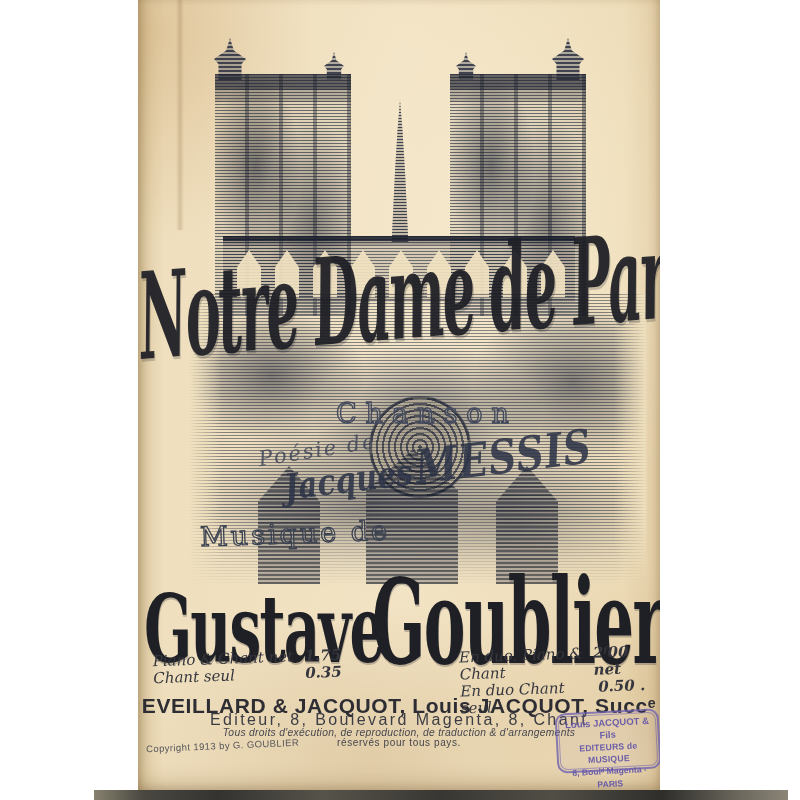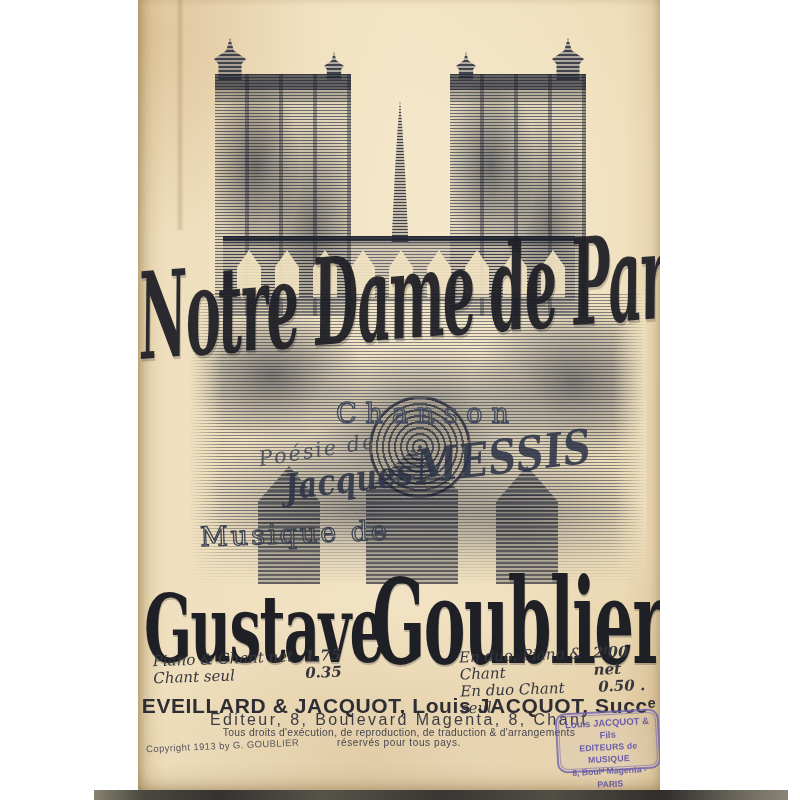--- a/index.html
+++ b/index.html
@@ -104,21 +104,21 @@
   #prices-right{left:322px;top:646px;}
   .price-row{display:flex;}
   #prices-left .p-label{width:152px;}
   #prices-right .p-label{width:138px;}
   .p-val{font-weight:600;}
 
   
   .pub{position:absolute;left:0;right:0;text-align:center;z-index:4;white-space:nowrap;}
   #pub-line1{top:694px;font-size:21px;font-weight:700;letter-spacing:.6px;color:#2d2d33;}
   #pub-line2{top:711px;font-size:16px;letter-spacing:2.4px;color:#3c3c44;}
-  #pub-rights1{top:727px;font-size:10.3px;letter-spacing:.3px;color:#46464e;}
+  #pub-rights1{top:727px;font-size:10.3px;letter-spacing:.3px;color:#46464e;font-style:italic;}
   #pub-rights2{top:737px;font-size:10px;letter-spacing:.6px;color:#46464e;}
   #copyright{left:8px;top:740px;z-index:4;font-size:9.5px;letter-spacing:.4px;
     color:#55555c;transform:rotate(-2.5deg);}
 
   
   #stamp{position:absolute;left:418px;top:711px;width:104px;height:60px;z-index:6;
     border:2px solid rgba(110,97,178,.85);border-radius:10px;
     transform:rotate(-3deg);opacity:.92;
     background:rgba(110,97,178,.05);text-align:center;color:#6154a8;
     font-weight:700;padding-top:4px;box-sizing:border-box;}

